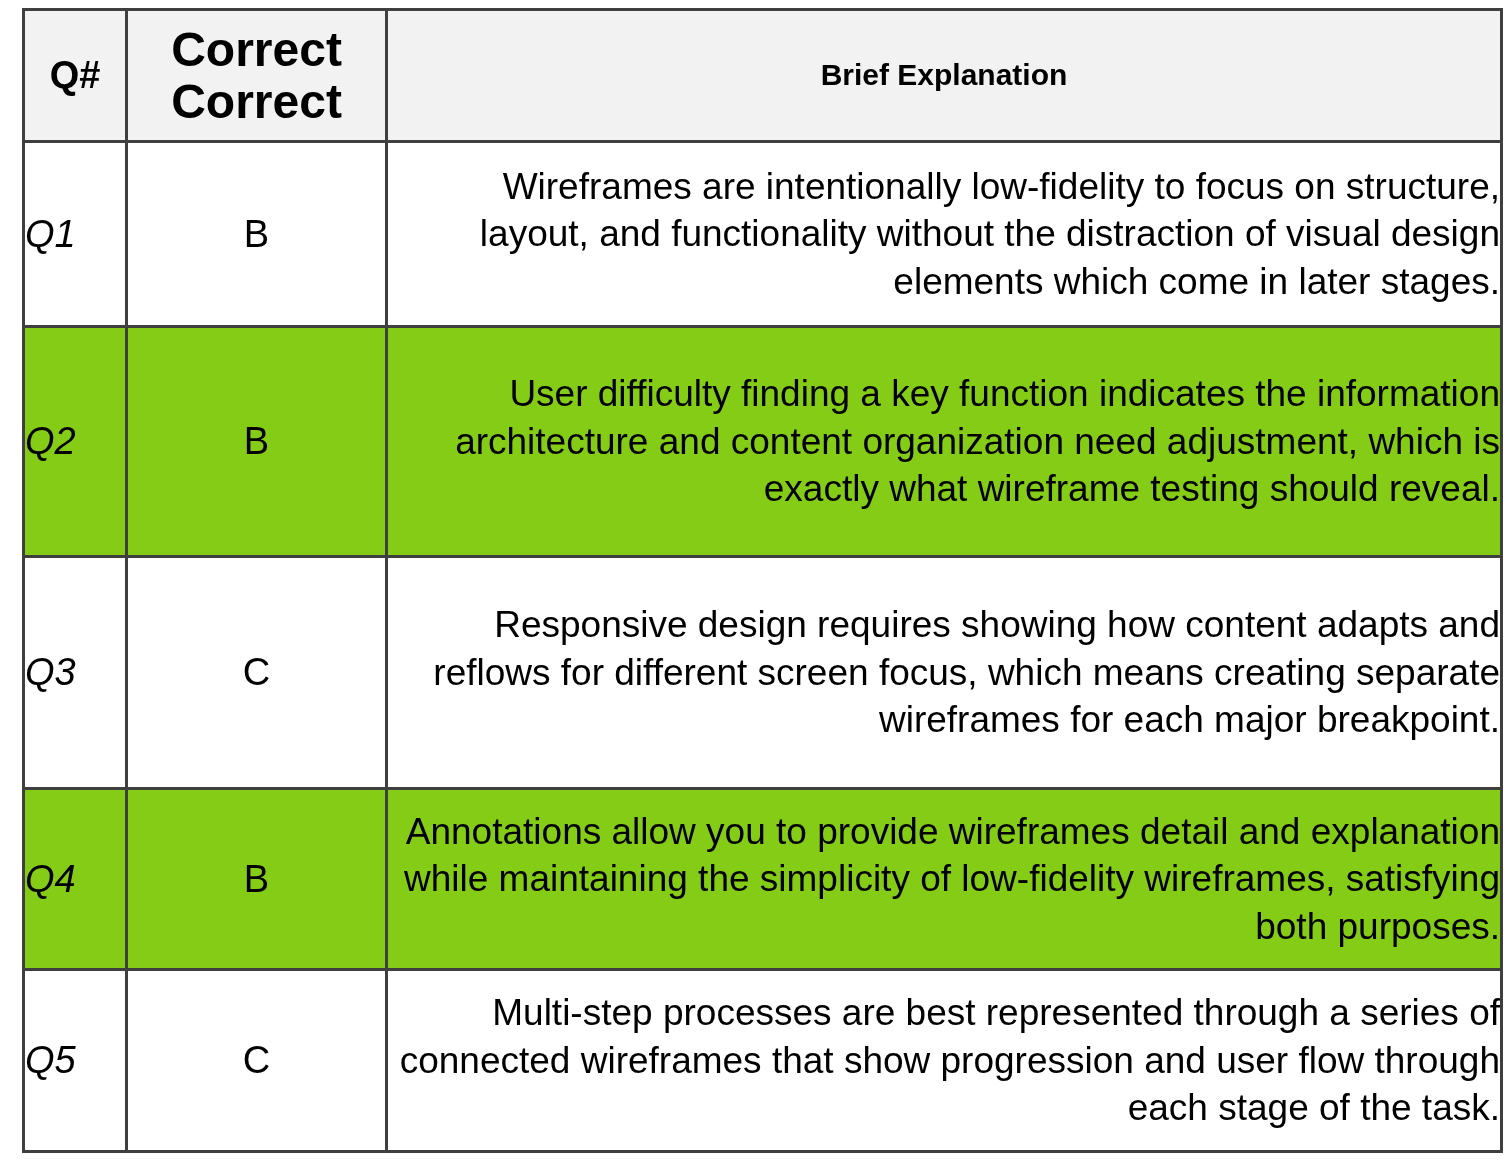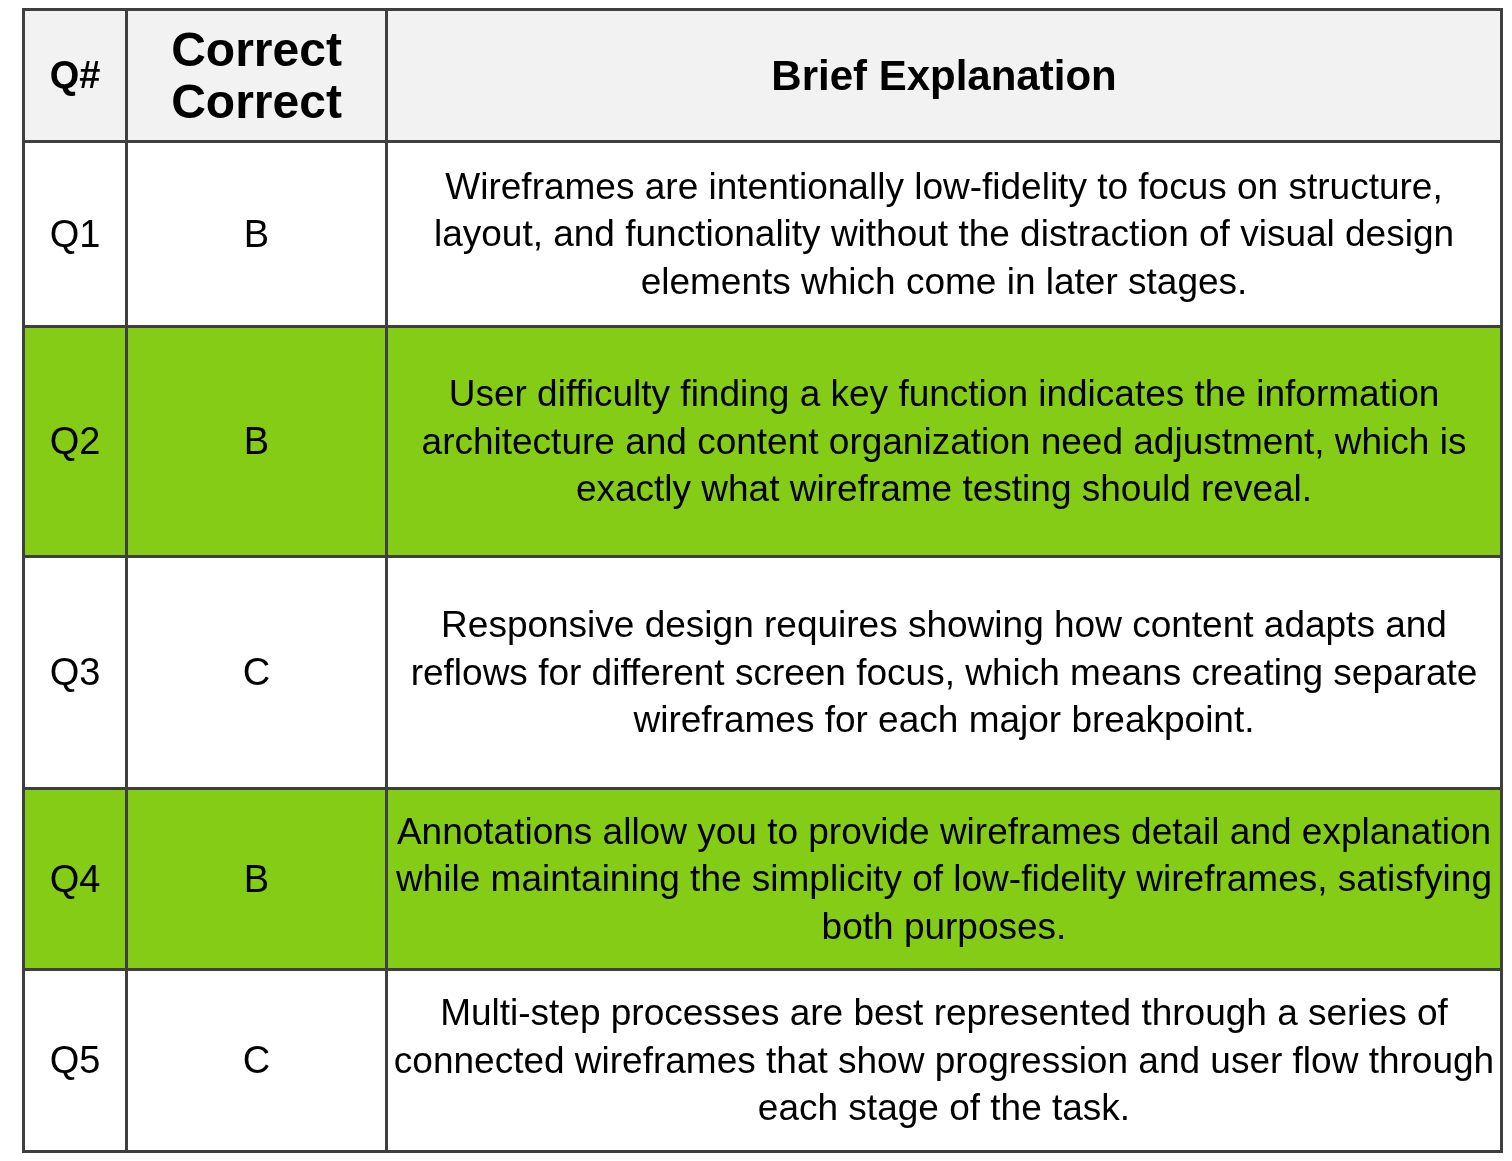--- a/index.html
+++ b/index.html
@@ -55,39 +55,39 @@
     line-height: 1.08;
   }
   th.h-qnum {
     font-size: 38px;
   }
   th.h-ans {
     font-size: 48px;
     padding: 0 8px;
   }
   th.h-expl {
-    font-size: 42px;
+    font-size: 30px;
   }
 
   
   tbody tr.row-odd  td { background: #ffffff; }
   tbody tr.row-even td { background: #84cc16; }
 
   td.c-qnum {
-    text-align: center;
     font-size: 38px;
     font-weight: normal;
+    font-style: italic;
   }
   td.c-ans {
     text-align: center;
     font-size: 38px;
     font-weight: normal;
   }
   td.c-expl {
-    text-align: center;
+    text-align: right;
     font-size: 37px;
     line-height: 1.28;
     padding: 10px 14px;
     font-weight: normal;
   }
 
   
   tr.r1 { height: 185px; }
   tr.r2 { height: 230px; }
   tr.r3 { height: 232px; }

